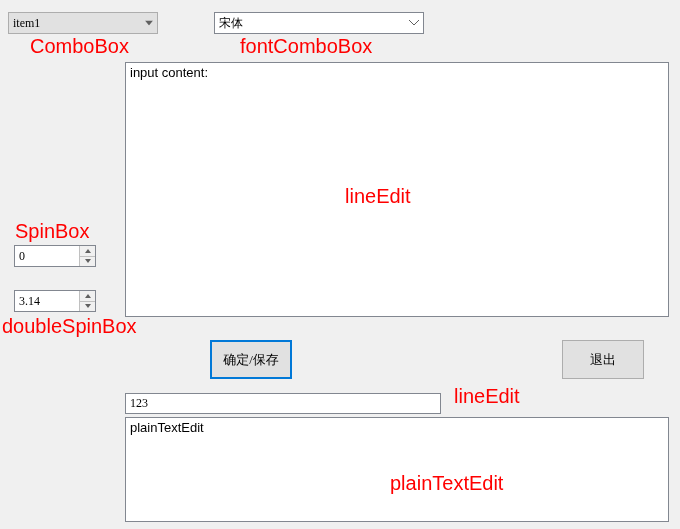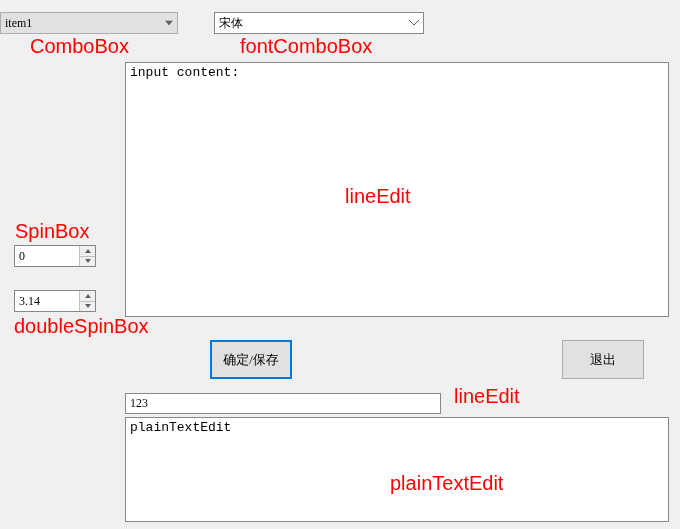--- a/index.html
+++ b/index.html
@@ -71,21 +71,21 @@
       background: #f0f0f0;
       cursor: default;
     }
     .spinbox .step:first-child { border-bottom: 1px solid #c0c0c0; }
     
     .textedit {
       position: absolute;
       background: #fff;
       border: 1px solid #828790;
       padding: 2px 4px;
-      font-family: Liberation Mono, monospace;
+      font-family: Liberation Sans, sans-serif;
       font-size: 13px;
     }
     
     .btn {
       position: absolute;
       background: #e1e1e1;
       border: 1px solid #adadad;
       height: 39px;
       display: flex;
       align-items: center;
@@ -104,21 +104,21 @@
       height: 21px;
       padding: 0 4px;
       font-size: 12px;
       display: flex;
       align-items: center;
     }
   </style>
 </head>
 <body>
 
-<div class="combo" style="left:0; top:12px; width:178px;">
+<div class="combo" style="left:8px; top:12px; width:150px;">
   <span>item1</span>
   <span class="chev">
     <svg width="8" height="5">
         <path d="M0 0 L8 0 L4 5 Z" fill="#606060"></path>
       </svg>
   </span>
 </div>
 
 <div class="combo white" style="left:214px; top:12px; width:210px; border-color:#828790;">
   <span>宋体</span>
@@ -162,21 +162,21 @@
           <path d="M3 0 L6 4 L0 4 Z" fill="#606060"></path>
         </svg>
       </div>
     <div class="step">
         <svg width="6" height="4">
           <path d="M0 0 L6 0 L3 4 Z" fill="#606060"></path>
         </svg>
       </div>
   </div>
 </div>
-<div class="annotation" style="left:14px; top:315px;text-align:right;">doubleSpinBox</div>
+<div class="annotation" style="left:2px; top:315px;text-align:right;">doubleSpinBox</div>
 
 <div class="btn primary" style="left:210px; top:340px; width:82px;">
   <span>确定/保存</span>
 </div>
 <div class="btn" style="left:562px; top:340px; width:82px;">
   <span>退出</span>
 </div>
 
 <div class="lineedit" style="left:125px; top:393px; width:316px;">
   <span>123</span>

